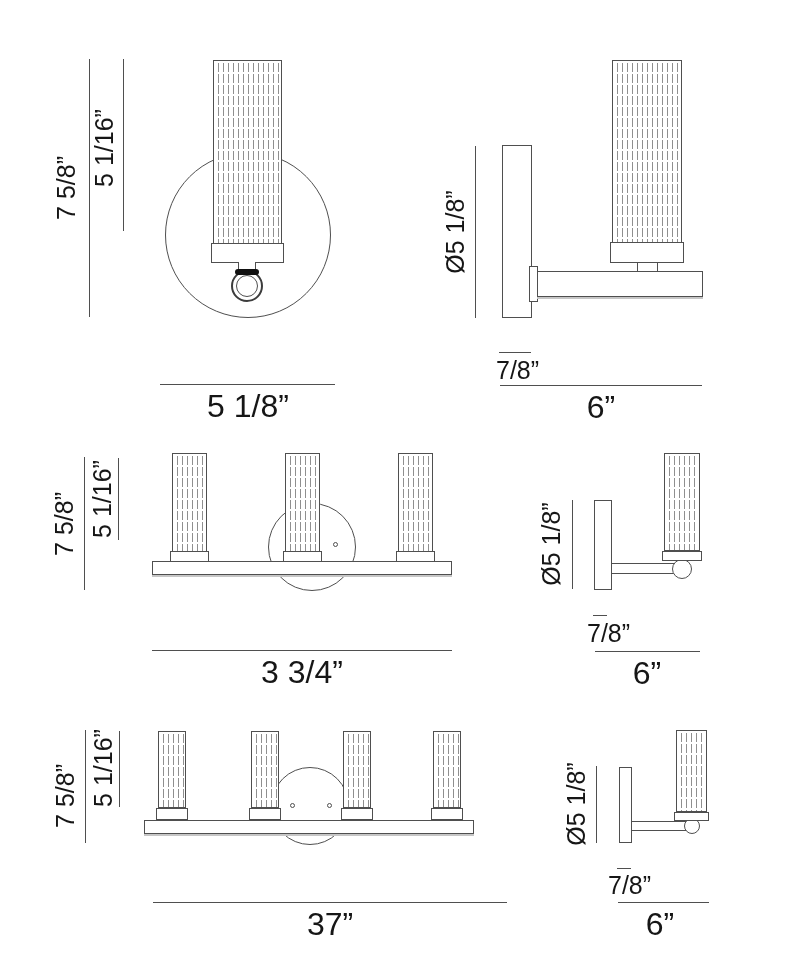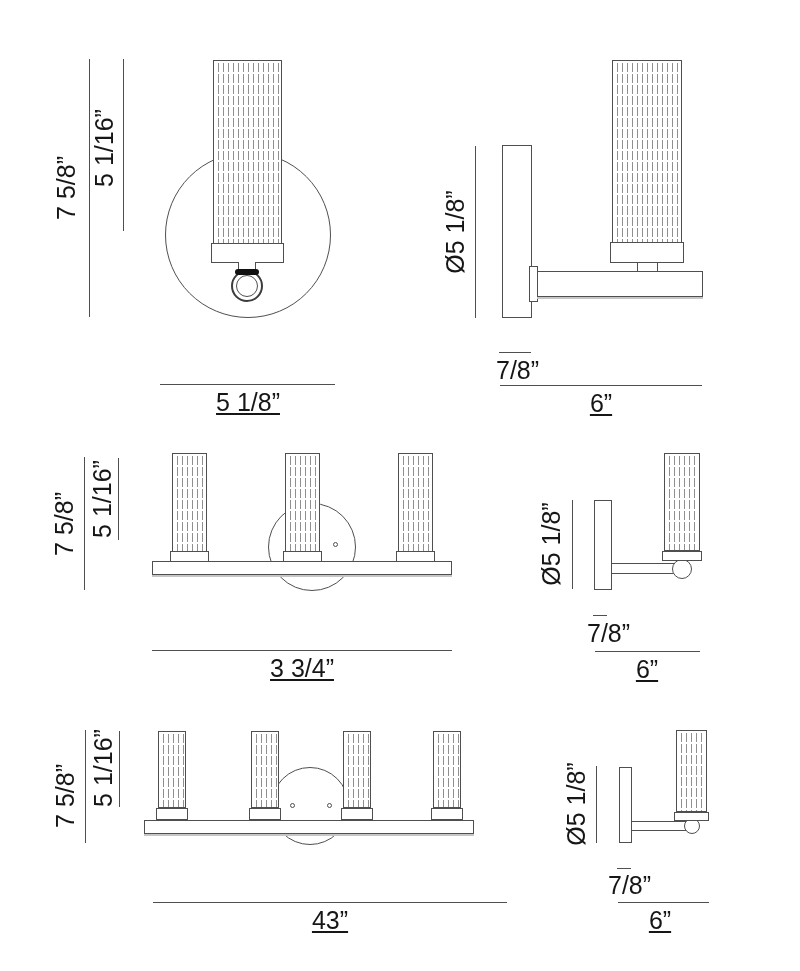--- a/index.html
+++ b/index.html
@@ -13,21 +13,21 @@
   .circle{position:absolute;background:#fff;border:1px solid #4f4f4f;border-radius:50%;box-sizing:border-box;}
   .shade{
     position:absolute;box-sizing:border-box;border:1px solid #4f4f4f;
     background:
       repeating-linear-gradient(to bottom,#ffffff 0 2px,rgba(0,0,0,0) 2px 11px),
       repeating-linear-gradient(to right,rgba(0,0,0,0) 0 4px,#8f8f8f 4px 5px) #ffffff;
   }
   .hole{position:absolute;width:5px;height:5px;border:1px solid #4f4f4f;border-radius:50%;background:#fff;box-sizing:border-box;}
   .stem{position:absolute;background:#fff;border-left:1px solid #4f4f4f;border-right:1px solid #4f4f4f;box-sizing:border-box;}
   .rlabel{position:absolute;font-size:25px;white-space:nowrap;transform:translate(-50%,-50%) rotate(-90deg);}
-  .clabel{position:absolute;font-size:25px;white-space:nowrap;transform:translateX(-50%);text-decoration:underline;}
+  .clabel{position:absolute;font-size:32px;white-space:nowrap;transform:translateX(-50%);}
   .llabel{position:absolute;font-size:25px;white-space:nowrap;}
   .shadowed{box-shadow:0 2px 0 #c6c6c6;}
   .clamp{position:absolute;background:#111;border-radius:3px;}
   .ring-outer{position:absolute;background:#fff;border:2px solid #3c3c3c;border-radius:50%;box-sizing:border-box;}
 </style>
 </head>
 <body>
 
 <div class="page">
 
@@ -117,21 +117,21 @@
     <div class="shade" style="left:158px;top:731px;width:28px;height:77px;"></div>
     <div class="shade" style="left:251px;top:731px;width:28px;height:77px;"></div>
     <div class="shade" style="left:343px;top:731px;width:28px;height:77px;"></div>
     <div class="shade" style="left:433px;top:731px;width:28px;height:77px;"></div>
     <div class="rect" style="left:156px;top:808px;width:32px;height:12px;"></div>
     <div class="rect" style="left:249px;top:808px;width:32px;height:12px;"></div>
     <div class="rect" style="left:341px;top:808px;width:32px;height:12px;"></div>
     <div class="rect" style="left:431px;top:808px;width:32px;height:12px;"></div>
 
     <div class="hline" style="left:153px;top:902px;width:354px;"></div>
-    <div class="clabel" style="left:330px;top:906px;">43”</div>
+    <div class="clabel" style="left:330px;top:906px;">37”</div>
   </div>
 
   <div>
     <div class="vline" style="left:596px;top:766px;height:77px;"></div>
     <div class="rlabel" style="left:576px;top:804px;">Ø5 1/8”</div>
 
     <div class="rect" style="left:619px;top:767px;width:13px;height:76px;"></div>
     <div class="rect" style="left:631px;top:821px;width:56px;height:10px;"></div>
     <div class="circle" style="left:684px;top:818px;width:16px;height:16px;"></div>
     <div class="shade" style="left:676px;top:730px;width:31px;height:82px;"></div>

